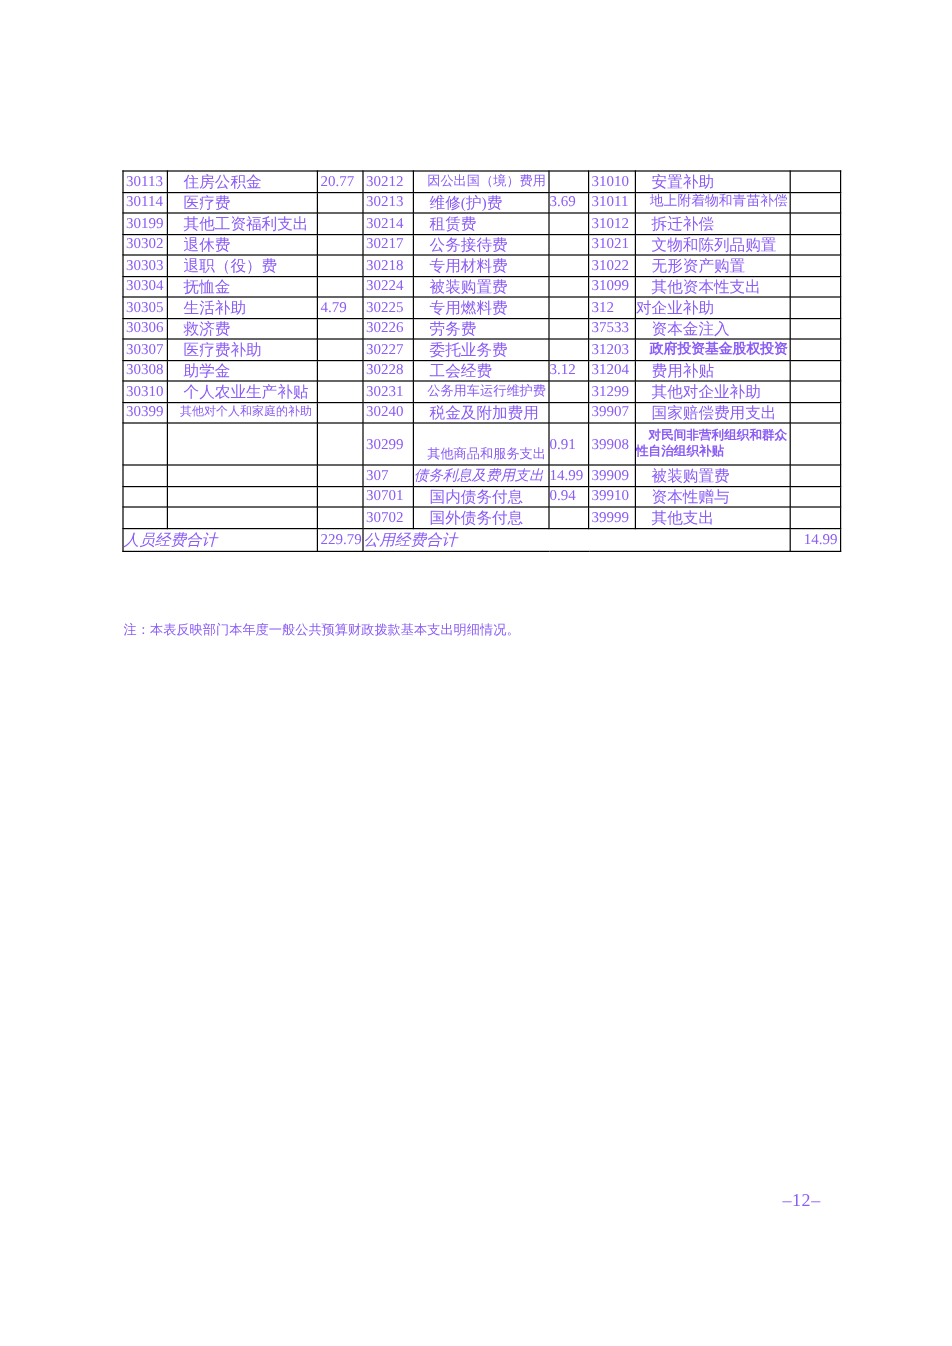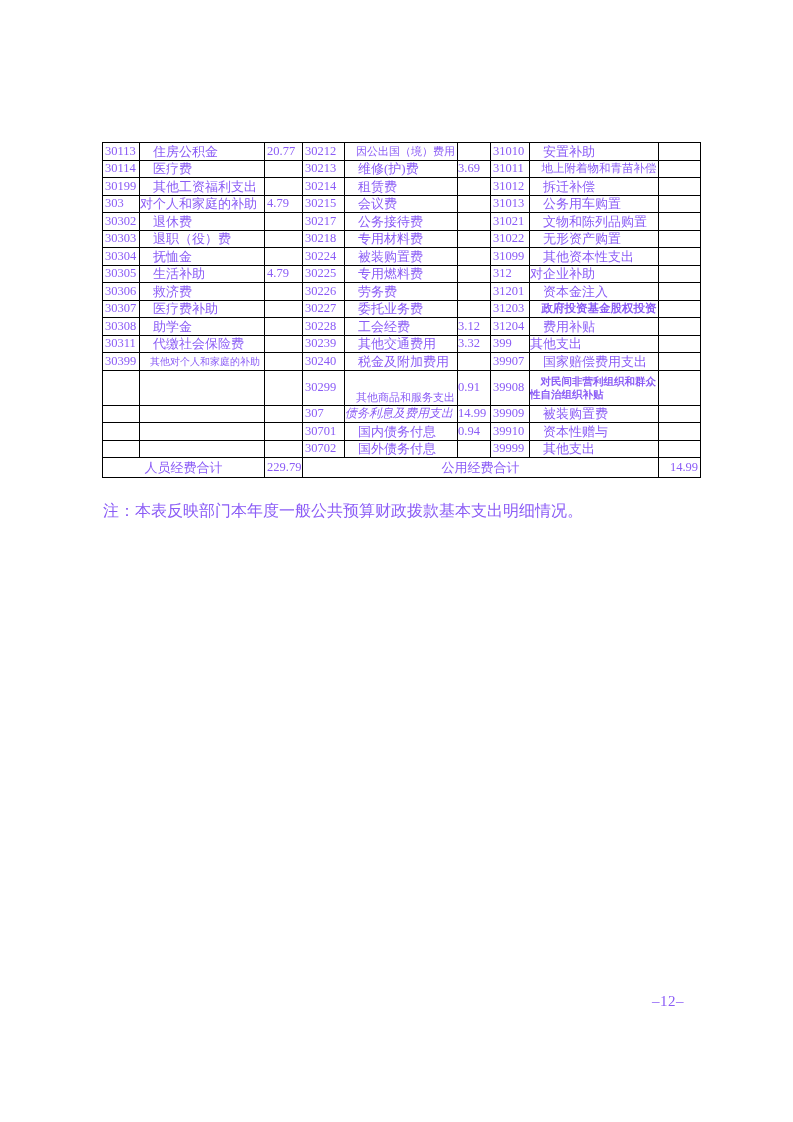--- a/index.html
+++ b/index.html
@@ -55,28 +55,29 @@
   }
   .vv {
     font-size: 12.5px;
     white-space: nowrap;
     overflow: hidden;
   }
   td.val-l .vv { text-align: left;  padding-left: 2px; }
   td.val-m .vv { text-align: left; padding-right: 5px; }
   td.val-r .vv { text-align: right; padding-right: 2px; }
   td.total-label {
-    text-align: center;
+    text-align: left;
     font-size: 13px;
+    font-style: italic;
   }
   .note {
     position: absolute;
     left: 103px;
-    top: 502px;
-    font-size: 16px;
+    top: 516px;
+    font-size: 11px;
     line-height: 18px;
     white-space: nowrap;
   }
   .page-number {
     position: absolute;
     left: 652px;
     top: 993px;
     font-size: 15px;
     letter-spacing: 0.5px;
   }
@@ -182,152 +183,123 @@
             <div class="cc">31012</div>
           </td>
     <td>
             <div class="nm indent">拆迁补偿</div>
           </td>
     <td class="val-r">
             <div class="vv"></div>
           </td>
   </tr>
 
-  <tr class="r">
-    <td>
-            <div class="cc">303</div>
-          </td>
-    <td>
-            <div class="nm">对个人和家庭的补助</div>
+
+
+  <tr class="r">
+    <td>
+            <div class="cc">30302</div>
+          </td>
+    <td>
+            <div class="nm indent">退休费</div>
+          </td>
+    <td class="val-l">
+            <div class="vv"></div>
+          </td>
+    <td>
+            <div class="cc">30217</div>
+          </td>
+    <td>
+            <div class="nm indent">公务接待费</div>
+          </td>
+    <td class="val-m">
+            <div class="vv"></div>
+          </td>
+    <td>
+            <div class="cc">31021</div>
+          </td>
+    <td>
+            <div class="nm indent">文物和陈列品购置</div>
+          </td>
+    <td class="val-r">
+            <div class="vv"></div>
+          </td>
+  </tr>
+
+  <tr class="r">
+    <td>
+            <div class="cc">30303</div>
+          </td>
+    <td>
+            <div class="nm indent">退职（役）费</div>
+          </td>
+    <td class="val-l">
+            <div class="vv"></div>
+          </td>
+    <td>
+            <div class="cc">30218</div>
+          </td>
+    <td>
+            <div class="nm indent">专用材料费</div>
+          </td>
+    <td class="val-m">
+            <div class="vv"></div>
+          </td>
+    <td>
+            <div class="cc">31022</div>
+          </td>
+    <td>
+            <div class="nm indent">无形资产购置</div>
+          </td>
+    <td class="val-r">
+            <div class="vv"></div>
+          </td>
+  </tr>
+
+  <tr class="r">
+    <td>
+            <div class="cc">30304</div>
+          </td>
+    <td>
+            <div class="nm indent">抚恤金</div>
+          </td>
+    <td class="val-l">
+            <div class="vv"></div>
+          </td>
+    <td>
+            <div class="cc">30224</div>
+          </td>
+    <td>
+            <div class="nm indent">被装购置费</div>
+          </td>
+    <td class="val-m">
+            <div class="vv"></div>
+          </td>
+    <td>
+            <div class="cc">31099</div>
+          </td>
+    <td>
+            <div class="nm indent">其他资本性支出</div>
+          </td>
+    <td class="val-r">
+            <div class="vv"></div>
+          </td>
+  </tr>
+
+  <tr class="r">
+    <td>
+            <div class="cc">30305</div>
+          </td>
+    <td>
+            <div class="nm indent">生活补助</div>
           </td>
     <td class="val-l">
             <div class="vv">4.79</div>
           </td>
     <td>
-            <div class="cc">30215</div>
-          </td>
-    <td>
-            <div class="nm indent">会议费</div>
-          </td>
-    <td class="val-m">
-            <div class="vv"></div>
-          </td>
-    <td>
-            <div class="cc">31013</div>
-          </td>
-    <td>
-            <div class="nm indent">公务用车购置</div>
-          </td>
-    <td class="val-r">
-            <div class="vv"></div>
-          </td>
-  </tr>
-
-
-  <tr class="r">
-    <td>
-            <div class="cc">30302</div>
-          </td>
-    <td>
-            <div class="nm indent">退休费</div>
-          </td>
-    <td class="val-l">
-            <div class="vv"></div>
-          </td>
-    <td>
-            <div class="cc">30217</div>
-          </td>
-    <td>
-            <div class="nm indent">公务接待费</div>
-          </td>
-    <td class="val-m">
-            <div class="vv"></div>
-          </td>
-    <td>
-            <div class="cc">31021</div>
-          </td>
-    <td>
-            <div class="nm indent">文物和陈列品购置</div>
-          </td>
-    <td class="val-r">
-            <div class="vv"></div>
-          </td>
-  </tr>
-
-  <tr class="r">
-    <td>
-            <div class="cc">30303</div>
-          </td>
-    <td>
-            <div class="nm indent">退职（役）费</div>
-          </td>
-    <td class="val-l">
-            <div class="vv"></div>
-          </td>
-    <td>
-            <div class="cc">30218</div>
-          </td>
-    <td>
-            <div class="nm indent">专用材料费</div>
-          </td>
-    <td class="val-m">
-            <div class="vv"></div>
-          </td>
-    <td>
-            <div class="cc">31022</div>
-          </td>
-    <td>
-            <div class="nm indent">无形资产购置</div>
-          </td>
-    <td class="val-r">
-            <div class="vv"></div>
-          </td>
-  </tr>
-
-  <tr class="r">
-    <td>
-            <div class="cc">30304</div>
-          </td>
-    <td>
-            <div class="nm indent">抚恤金</div>
-          </td>
-    <td class="val-l">
-            <div class="vv"></div>
-          </td>
-    <td>
-            <div class="cc">30224</div>
-          </td>
-    <td>
-            <div class="nm indent">被装购置费</div>
-          </td>
-    <td class="val-m">
-            <div class="vv"></div>
-          </td>
-    <td>
-            <div class="cc">31099</div>
-          </td>
-    <td>
-            <div class="nm indent">其他资本性支出</div>
-          </td>
-    <td class="val-r">
-            <div class="vv"></div>
-          </td>
-  </tr>
-
-  <tr class="r">
-    <td>
-            <div class="cc">30305</div>
-          </td>
-    <td>
-            <div class="nm indent">生活补助</div>
-          </td>
-    <td class="val-l">
-            <div class="vv">4.79</div>
-          </td>
-    <td>
             <div class="cc">30225</div>
           </td>
     <td>
             <div class="nm indent">专用燃料费</div>
           </td>
     <td class="val-m">
             <div class="vv"></div>
           </td>
     <td>
             <div class="cc">312</div>
@@ -353,21 +325,21 @@
     <td>
             <div class="cc">30226</div>
           </td>
     <td>
             <div class="nm indent">劳务费</div>
           </td>
     <td class="val-m">
             <div class="vv"></div>
           </td>
     <td>
-            <div class="cc">31201</div>
+            <div class="cc">37533</div>
           </td>
     <td>
             <div class="nm indent">资本金注入</div>
           </td>
     <td class="val-r">
             <div class="vv"></div>
           </td>
   </tr>
 
   <tr class="r">
@@ -424,50 +396,50 @@
           </td>
     <td>
             <div class="nm indent">费用补贴</div>
           </td>
     <td class="val-r">
             <div class="vv"></div>
           </td>
   </tr>
 
 
-
-  <tr class="r">
-    <td>
-            <div class="cc">30311</div>
-          </td>
-    <td>
-            <div class="nm indent">代缴社会保险费</div>
-          </td>
-    <td class="val-l">
-            <div class="vv"></div>
-          </td>
-    <td>
-            <div class="cc">30239</div>
-          </td>
-    <td>
-            <div class="nm indent">其他交通费用</div>
-          </td>
-    <td class="val-m">
-            <div class="vv">3.32</div>
-          </td>
-    <td>
-            <div class="cc">399</div>
-          </td>
-    <td>
-            <div class="nm">其他支出</div>
-          </td>
-    <td class="val-r">
-            <div class="vv"></div>
-          </td>
-  </tr>
+  <tr class="r">
+    <td>
+            <div class="cc">30310</div>
+          </td>
+    <td>
+            <div class="nm indent">个人农业生产补贴</div>
+          </td>
+    <td class="val-l">
+            <div class="vv"></div>
+          </td>
+    <td>
+            <div class="cc">30231</div>
+          </td>
+    <td>
+            <div class="nm indent" style="font-size: 11px;">公务用车运行维护费</div>
+          </td>
+    <td class="val-m">
+            <div class="vv"></div>
+          </td>
+    <td>
+            <div class="cc">31299</div>
+          </td>
+    <td>
+            <div class="nm indent">其他对企业补助</div>
+          </td>
+    <td class="val-r">
+            <div class="vv"></div>
+          </td>
+  </tr>
+
 
   <tr class="r">
     <td>
             <div class="cc">30399</div>
           </td>
     <td>
             <div class="nm indent" style="font-size: 10px;">其他对个人和家庭的补助</div>
           </td>
     <td class="val-l">
             <div class="vv"></div>

